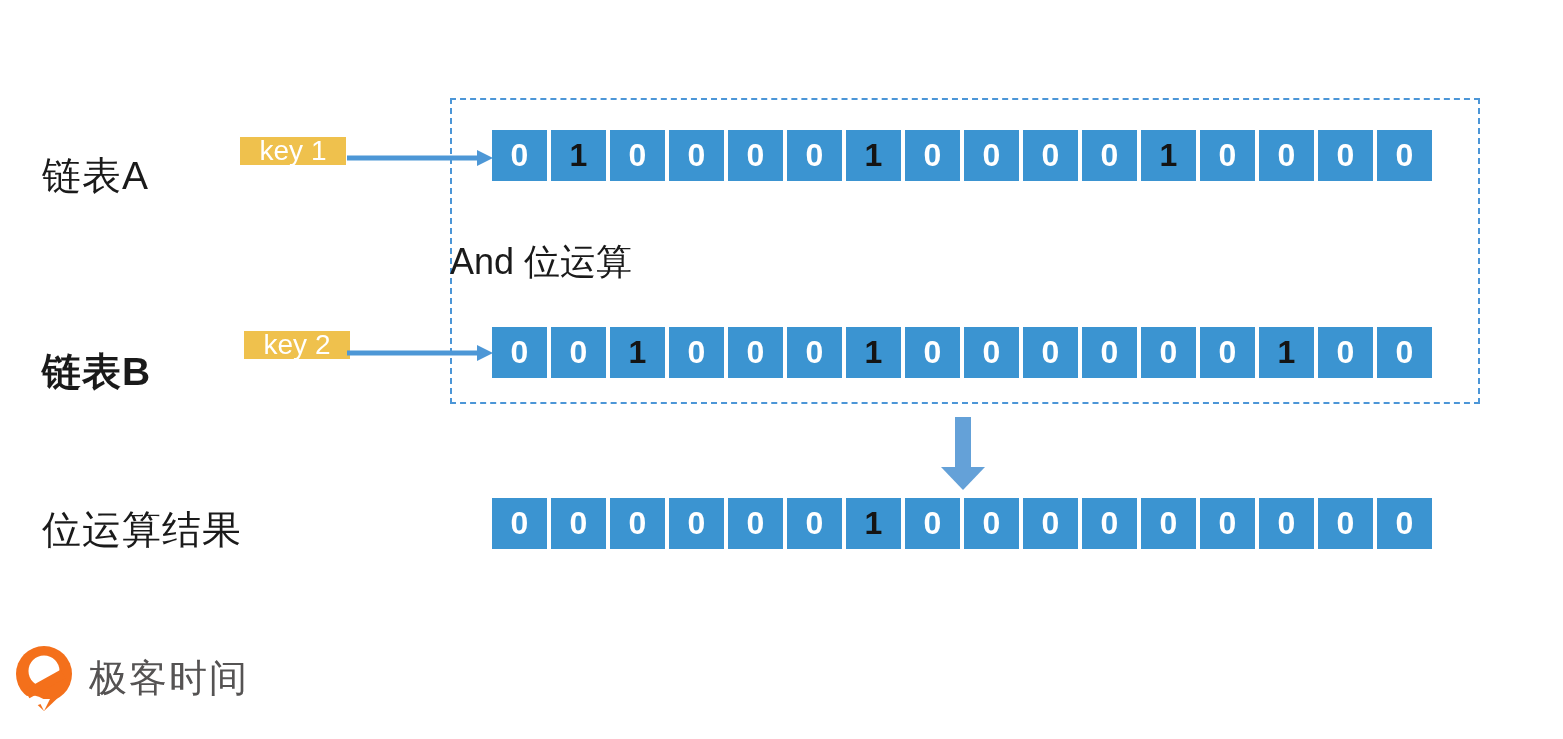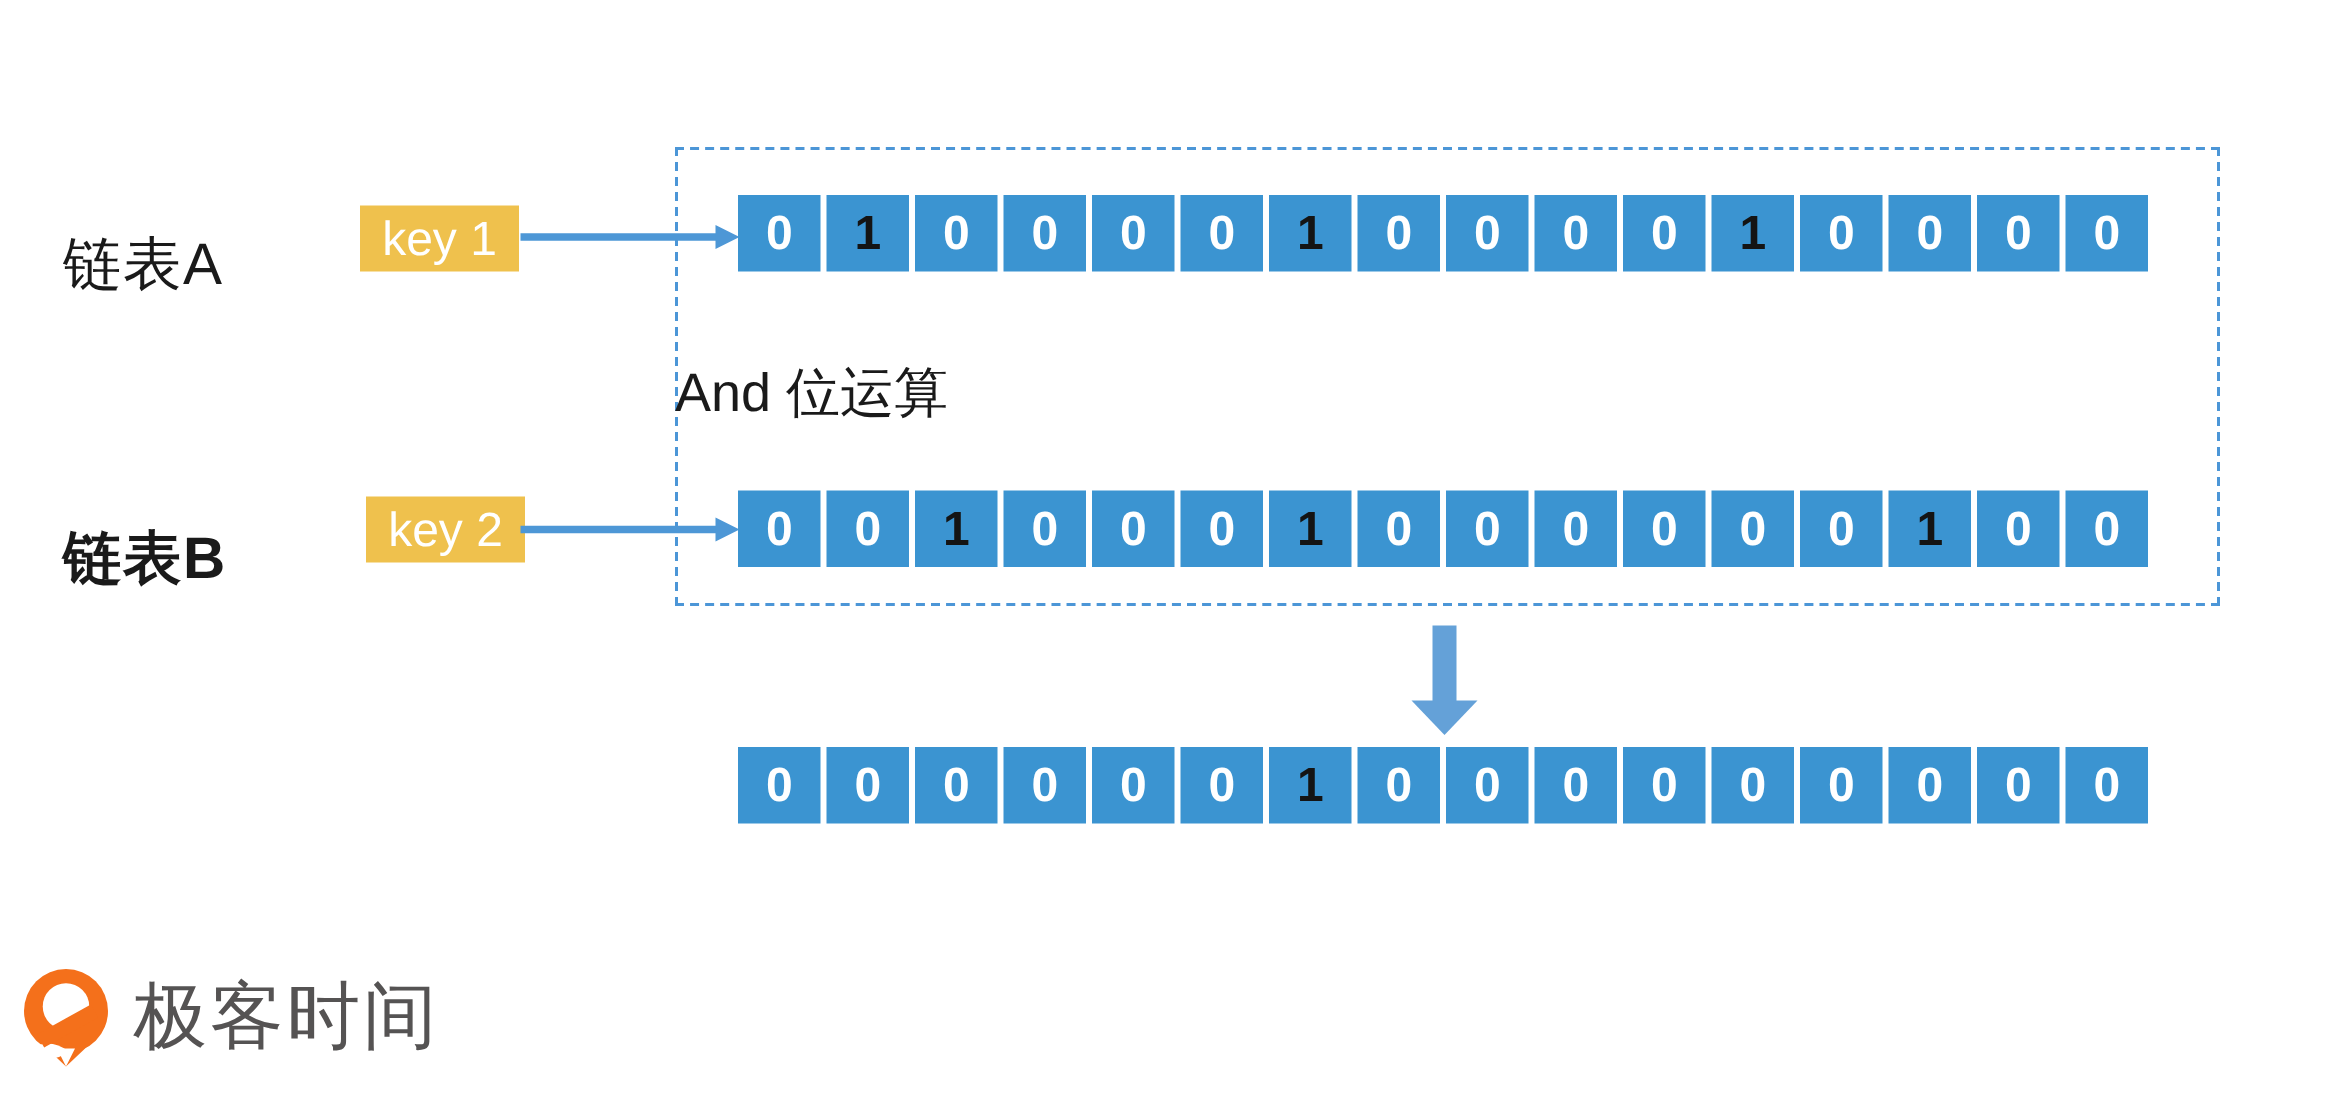--- a/index.html
+++ b/index.html
@@ -24,24 +24,24 @@
   }
   .side-label{
     position:absolute;
     font-size:39px;
     color:var(--label-black);
     letter-spacing:1px;
     white-space:nowrap;
   }
   .key-box{
     position:absolute;
-    width:106px;height:44px;
+    width:106px;height:28px;
     background:var(--key-yellow);
     color:#FFFFFF;
-    font-size:32px;
+    font-size:28px;
     display:flex;align-items:center;justify-content:center;
     white-space:nowrap;
   }
   .dashed-box{
     position:absolute;
     left:450px;top:98px;
     width:1030px;height:306px;
     border:2px dashed var(--dashed-blue);
     box-sizing:border-box;
   }
@@ -69,21 +69,21 @@
     user-select:none;
   }
   .bit-cell.one{color:var(--one-text);}
   .arrow-svg{position:absolute;overflow:visible;}
   .logo{
     position:absolute;
     left:12px;top:644px;
     display:flex;align-items:center;
   }
   .logo-text{
-    font-size:49px;
+    font-size:38px;
     color:var(--logo-gray);
     letter-spacing:2px;
     margin-left:13px;
     line-height:1;
     white-space:nowrap;
   }
 </style>
 </head>
 <body>
 
@@ -141,20 +141,21 @@
       <div class="bit-cell one">1</div>
       <div class="bit-cell">0</div>
       <div class="bit-cell">0</div>
     </div>
 
   <svg class="arrow-svg" style="left:941px;top:417px;" width="44" height="73">
     <rect x="14" y="0" width="16" height="52" fill="var(--big-arrow-blue)"></rect>
     <polygon points="0,50 44,50 22,73" fill="var(--big-arrow-blue)"></polygon>
   </svg>
 
+  <div class="side-label" style="left:42px;top:503px;">位运算结果</div>
   <div class="bit-row" style="top:498px;">
       <div class="bit-cell">0</div>
       <div class="bit-cell">0</div>
       <div class="bit-cell">0</div>
       <div class="bit-cell">0</div>
       <div class="bit-cell">0</div>
       <div class="bit-cell">0</div>
       <div class="bit-cell one">1</div>
       <div class="bit-cell">0</div>
       <div class="bit-cell">0</div>

